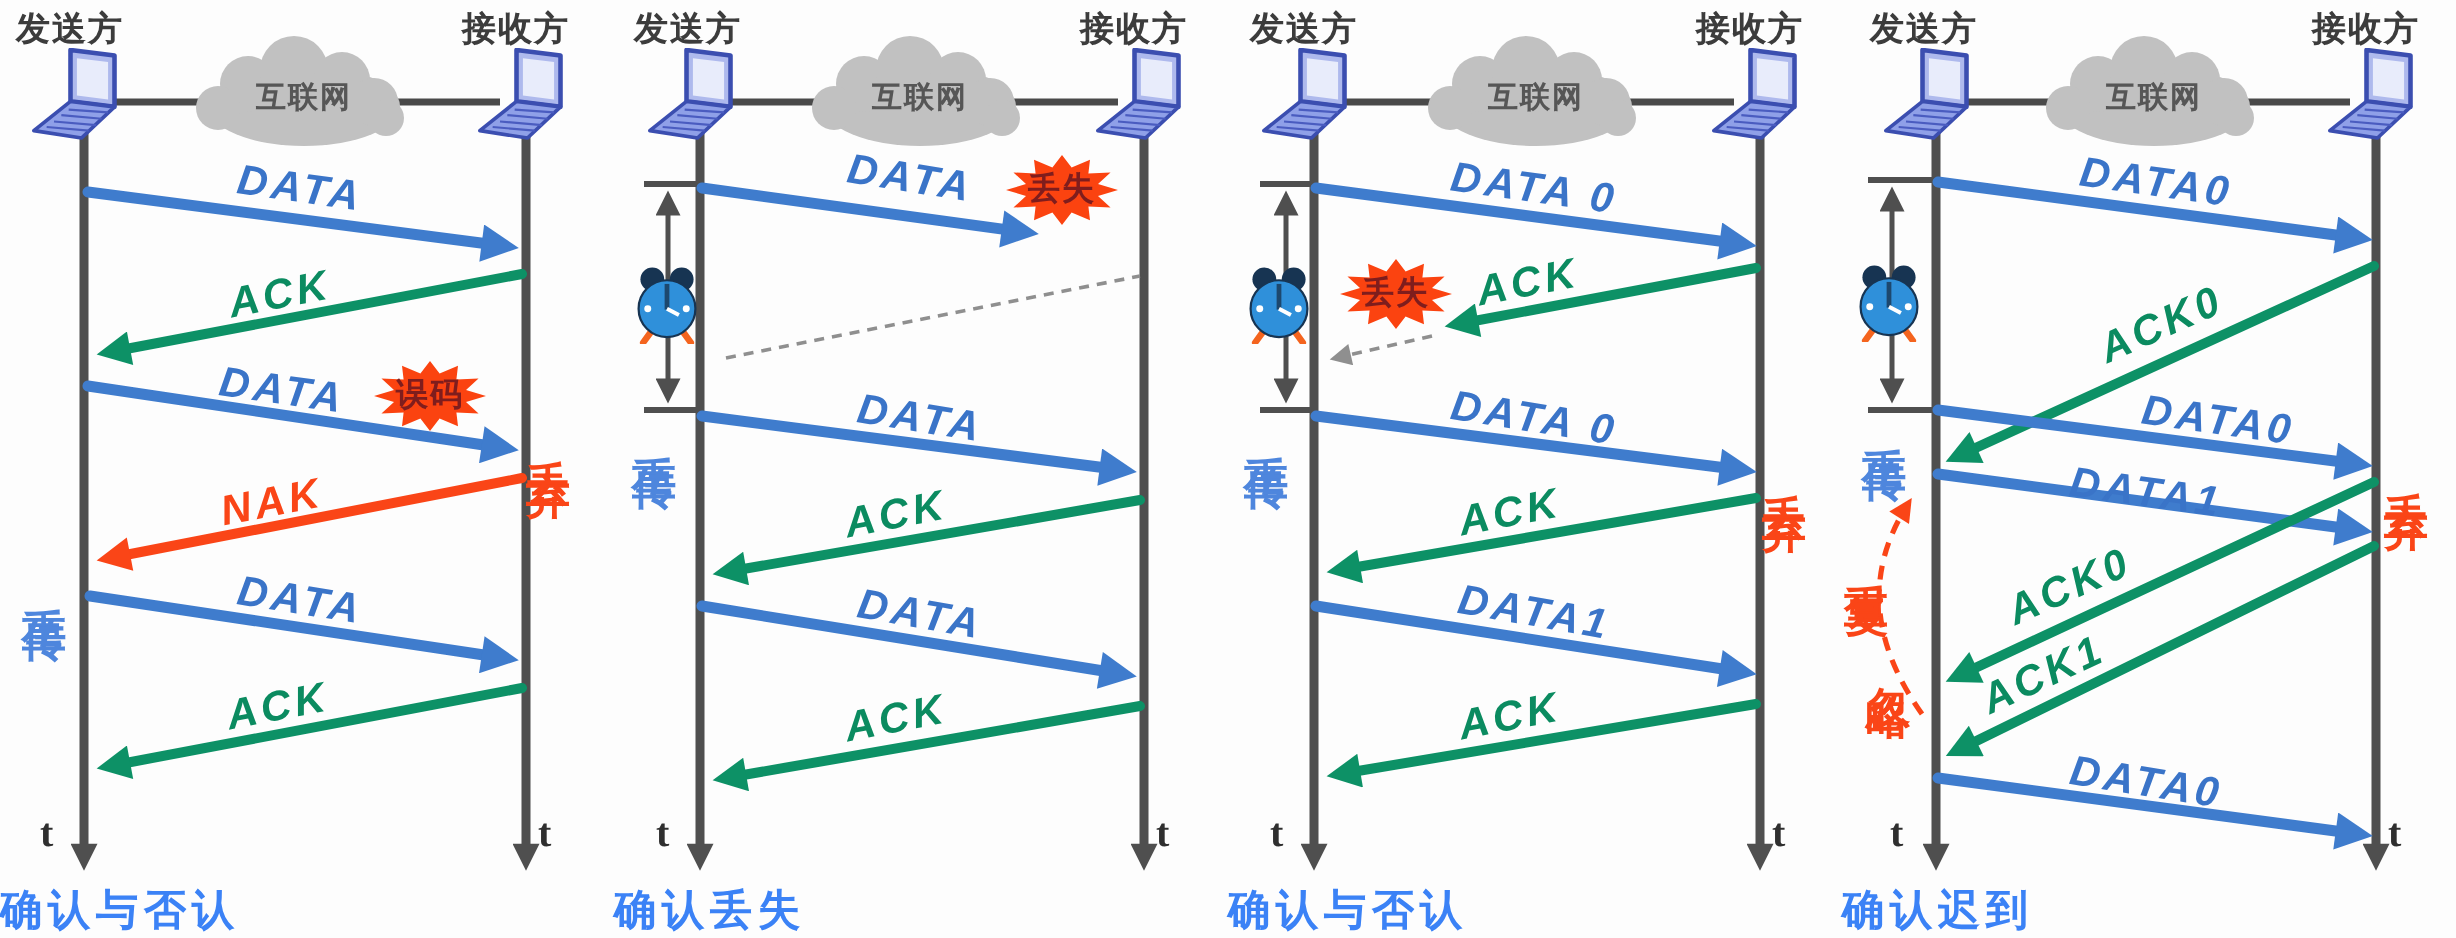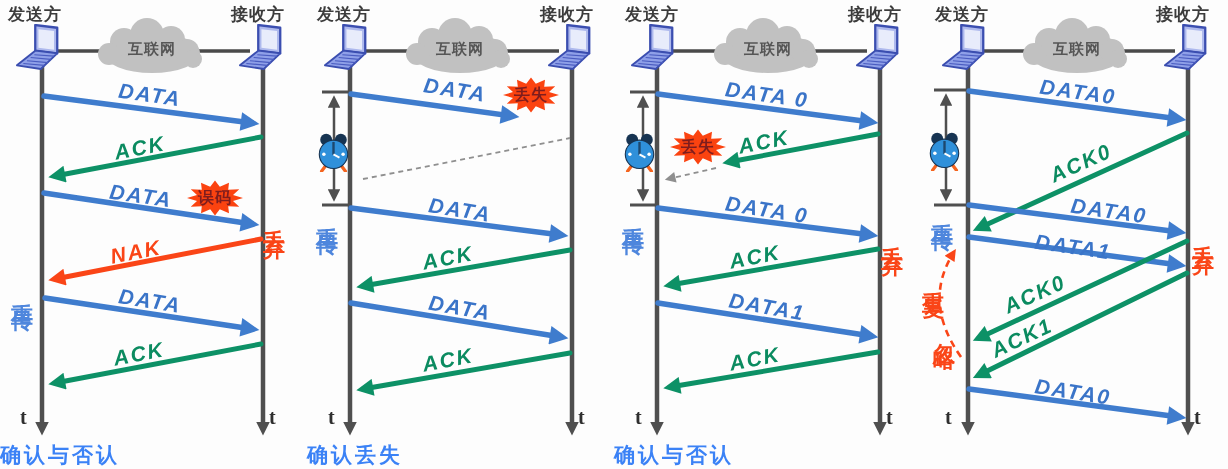--- a/index.html
+++ b/index.html
@@ -249,15 +249,16 @@
     <div class="msg blue" style="left:188px;top:211px;--r:8deg">DATA0</div>
     <div class="msg blue" style="left:152px;top:247px;--r:8deg">DATA1</div>
     <div class="vlab red" style="left:271px;top:228px">丢弃</div>
     <div class="msg green" style="left:114px;top:294px;--r:-24deg">ACK0</div>
     <div class="msg green" style="left:101px;top:338px;--r:-25deg">ACK1</div>
     <div class="vlab red" style="left:1px;top:274px">重复</div>
     <div class="vlab red" style="left:12px;top:325px">忽略</div>
     <div class="msg blue" style="left:152px;top:392px;--r:9deg">DATA0</div>
     <div class="tlab" style="left:24px;top:406px">t</div>
     <div class="tlab" style="left:273px;top:406px">t</div>
+    <div class="caption">确认迟到</div>
   </div>
 
 </div>
 
 </body></html>

